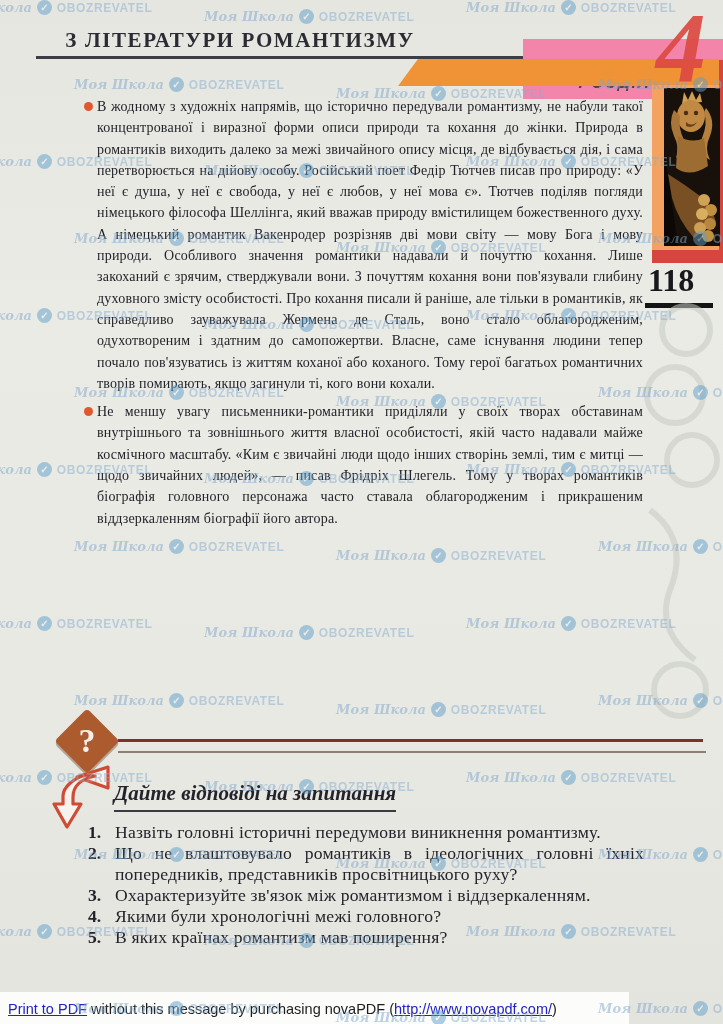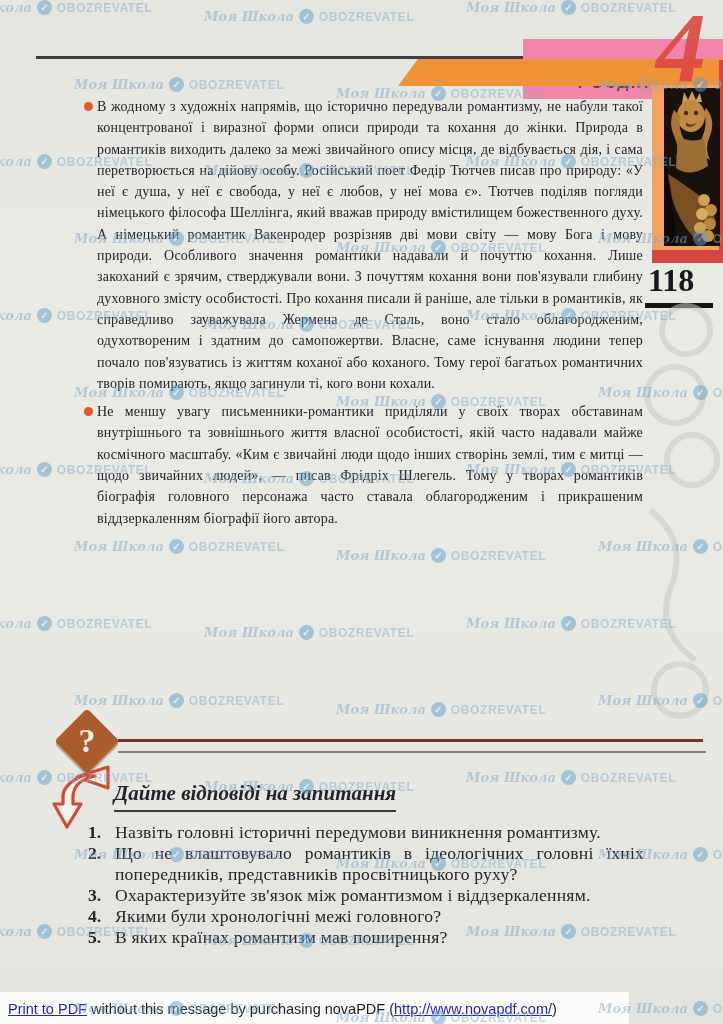--- a/index.html
+++ b/index.html
@@ -62,20 +62,21 @@
            border-radius:50%;background:#5f9fca;color:#eaf2f8;font-size:10px;
            font-family:"Liberation Sans",sans-serif;font-weight:bold;}
   .wm-brand{font-family:"Liberation Sans", sans-serif;font-weight:bold;letter-spacing:.6px;
             font-size:12px;color:#86add0;}
 </style>
 </head>
 <body>
 
 <div class="page">
 
+  <div class="title">З ЛІТЕРАТУРИ РОМАНТИЗМУ</div>
   <div class="header-rule"></div>
   <div class="chapter-box">
     <span class="chapter-label">РОЗДІЛ</span>
   </div>
   <div class="orange-bar"></div>
   <div class="chapter-number">4</div>
 
   <div class="right-strip"></div>
   <div class="strip-right-edge"></div>
   <div class="strip-cap"></div>

